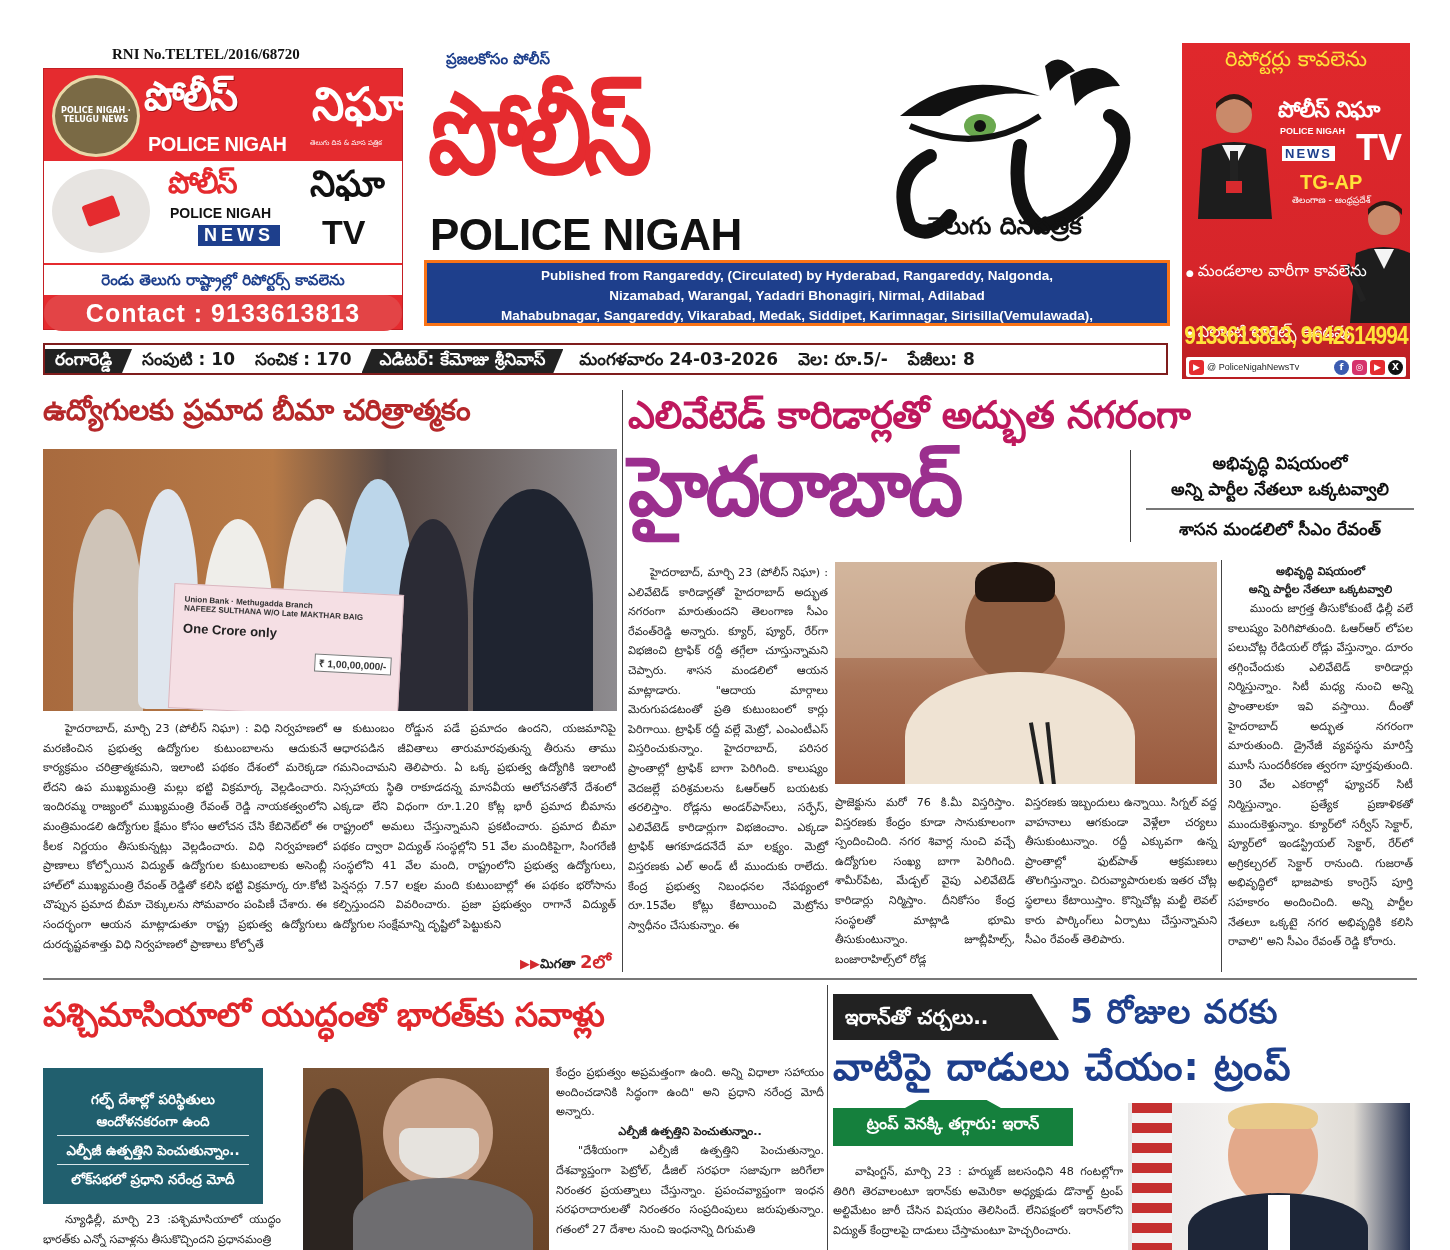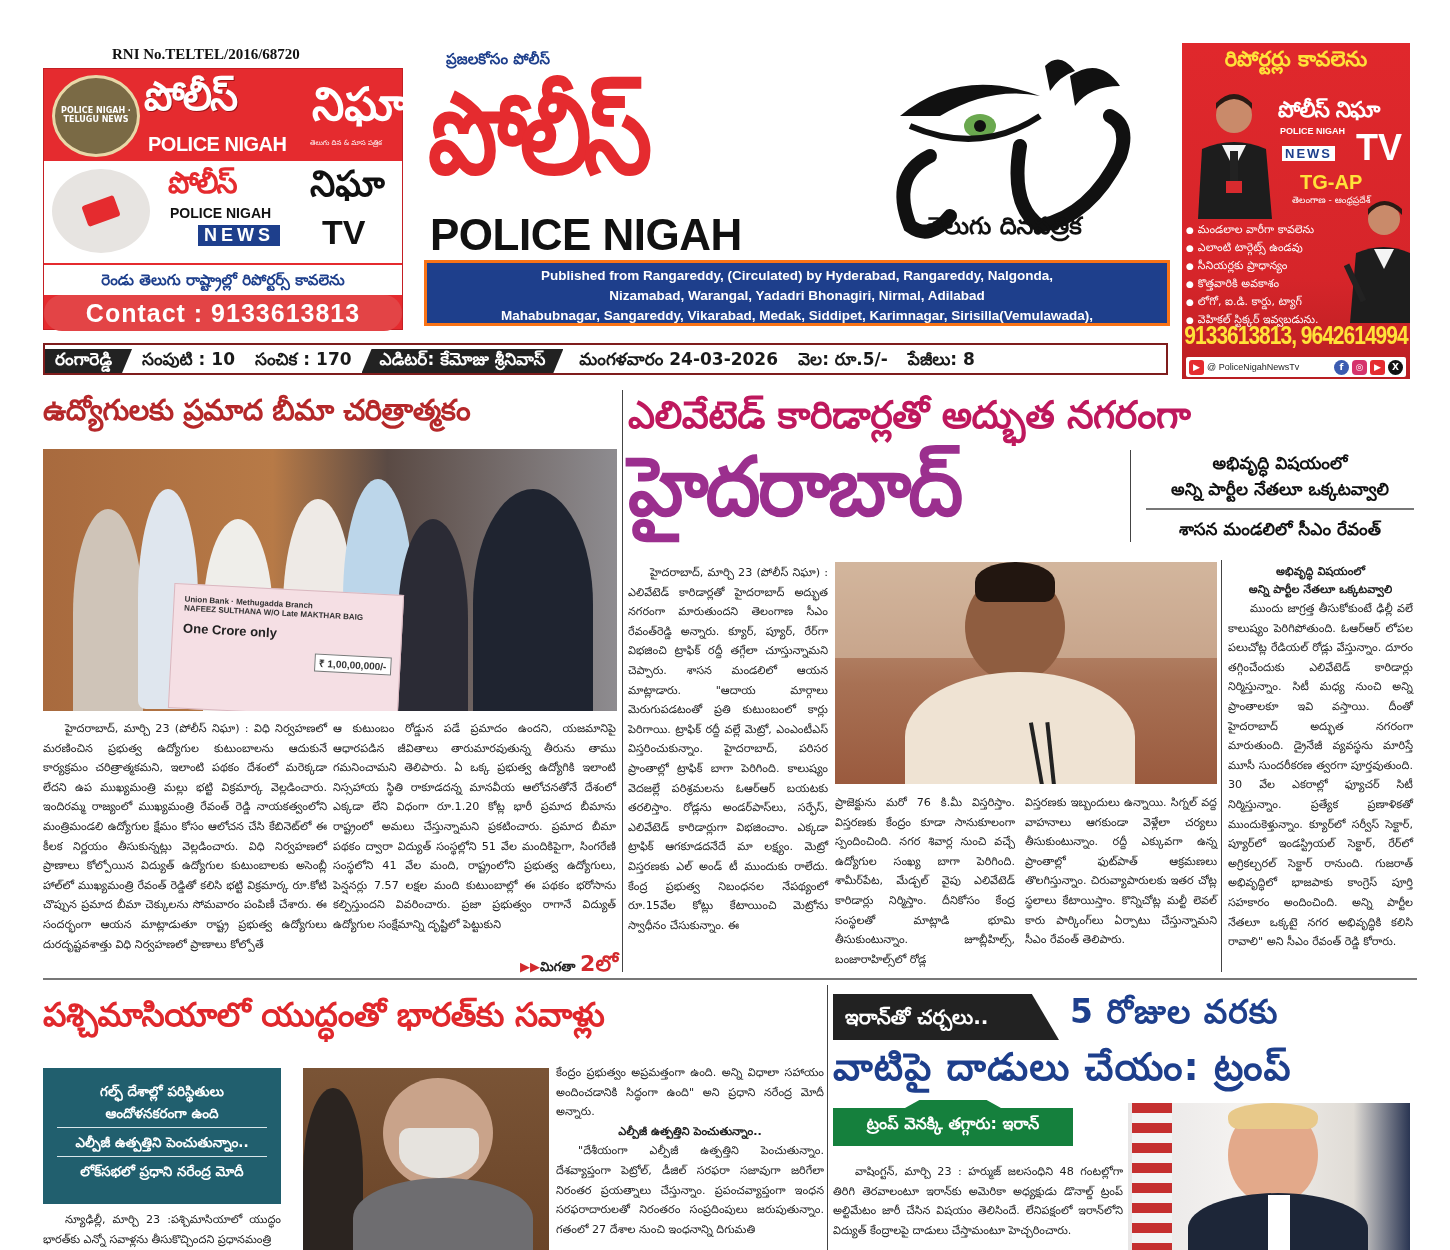--- a/index.html
+++ b/index.html
@@ -29,31 +29,31 @@
   
   .tagline { left: 446px; top: 50px; font-size: 15px; font-weight: bold; color: #1e3f8c; }
   .mast-telugu { left: 428px; top: 78px; font-size: 98px; font-weight: bold; color: #e52b2f; letter-spacing: -8px; line-height: 1; transform: scaleY(1.15); transform-origin: top left; }
   .mast-eng { left: 430px; top: 210px; font-family: "Liberation Sans", sans-serif; font-size: 44px; font-weight: bold; color: #111; letter-spacing: -0.5px; }
   .mast-eye { left: 870px; top: 56px; width: 290px; height: 190px; }
   .mast-sub { left: 925px; top: 212px; font-size: 24px; font-weight: bold; color: #111; }
   .pub-box { left: 424px; top: 260px; width: 746px; height: 66px; background: #1e3f8c; color: #fff; font-family: "Liberation Sans", sans-serif; font-size: 13.5px; font-weight: bold; text-align: center; line-height: 20px; padding-top: 3px; border: 3px solid #f97316; }
 
   
   .right-ad { left: 1182px; top: 43px; width: 228px; height: 336px; background: linear-gradient(180deg,#e0282c 0%, #d6252a 70%, #b91e22 100%); overflow: hidden; }
-  .ra-title { position: absolute; left: 0; top: 4px; width: 100%; text-align: center; font-size: 21px; font-weight: bold; color: #ffe23a; }
+  .ra-title { position: absolute; left: 0; top: 4px; width: 100%; text-align: center; font-size: 21px; font-weight: normal; color: #ffe23a; }
   .ra-logo-telugu { position: absolute; left: 96px; top: 54px; font-size: 22px; font-weight: bold; color: #fff; letter-spacing: -1px; }
   .ra-logo-eng { position: absolute; left: 98px; top: 83px; font-family: "Liberation Sans", sans-serif; font-size: 9px; font-weight: bold; color: #fff; }
   .ra-news { position: absolute; left: 100px; top: 103px; font-family: "Liberation Sans", sans-serif; font-size: 13px; font-weight: bold; background: #fff; color: #1e3f8c; padding: 0 3px; letter-spacing: 2px; }
   .ra-tv { position: absolute; left: 174px; top: 84px; font-family: "Liberation Sans", sans-serif; font-size: 36px; font-weight: bold; color: #fff; }
   .ra-tgap { position: absolute; left: 118px; top: 128px; font-family: "Liberation Sans", sans-serif; font-size: 20px; font-weight: bold; color: #ffe23a; }
   .ra-tgap-sub { position: absolute; left: 110px; top: 152px; font-size: 9px; color: #fff; }
   .ra-woman1 { position: absolute; left: 4px; top: 46px; width: 96px; height: 130px; }
   .ra-woman2 { position: absolute; left: 162px; top: 150px; width: 66px; height: 130px; }
   .ra-bullets { position: absolute; left: 4px; top: 178px; list-style: none; }
-  .ra-bullets li { font-size: 11px; color: #fff; line-height: 17px; }
+  .ra-bullets li { font-size: 16px; color: #fff; line-height: 17px; margin-top: 41px; }
   .ra-bullets li::before { content: "●"; margin-right: 4px; font-size: 9px; }
   .ra-phone { position: absolute; left: 0; top: 280px; width: 100%; text-align: center; font-family: "Liberation Sans", sans-serif; font-size: 21px; font-weight: bold; color: #ffe23a; letter-spacing: -1px; transform: scaleY(1.25); }
   .ra-social { position: absolute; left: 4px; top: 314px; width: 220px; height: 20px; background: #fff; border-radius: 2px; display:flex; align-items:center; gap: 3px; padding: 0 3px; }
   .ra-social .handle { font-family: "Liberation Sans", sans-serif; font-size: 9px; font-weight: normal; color: #222; flex: 1; }
   .soc { width: 15px; height: 15px; border-radius: 50%; display:flex; align-items:center; justify-content:center; color:#fff; font-size:9px; font-weight:bold; }
 
   
   .info-bar { left: 43px; top: 343px; width: 1125px; height: 32px; border: 2px solid #7f1d1d; display: flex; align-items: flex-end; background: #fff; }
   .ib-cell { display:flex; align-items:center; padding: 0 10px; font-size: 17px; font-weight: bold; white-space: nowrap; }
   .ib-dark { background: #222; color: #fff; clip-path: polygon(0 0, 100% 0, calc(100% - 10px) 100%, 0 100%); padding-right: 20px; }
@@ -82,32 +82,32 @@
 
   .person { position: absolute; border-radius: 50% 50% 8px 8px; }
 
   
   .body { font-family: "DejaVu Sans", sans-serif; font-size: 11.2px; line-height: 19.6px; color: #222; text-align: justify; }
   .indent { text-indent: 22px; }
   .col-a { left: 43px; top: 719px; width: 284px; }
   .col-b { left: 333px; top: 719px; width: 283px; }
   .more { left: 520px; top: 951px; font-size: 13px; font-weight: bold; color: #222; }
   .more .arrow { color: #d32a2e; }
-  .more .num { color: #d32a2e; font-size: 22px; }
+  .more .num { color: #d32a2e; font-size: 18px; }
   .col-c { left: 628px; top: 563px; width: 200px; }
   .col-d { left: 835px; top: 793px; width: 180px; }
   .col-e { left: 1025px; top: 793px; width: 192px; }
   .col-f { left: 1228px; top: 563px; width: 185px; }
   .col-f .sub { text-align: center; font-weight: bold; line-height: 18px; }
 
   .hr-full { left: 43px; top: 978px; width: 1374px; height: 2px; background: #777; }
 
   
   .hl-war { left: 43px; top: 995px; font-size: 33px; font-weight: bold; color: #e0282c; letter-spacing: -0.5px; }
-  .teal-box { left: 43px; top: 1068px; width: 238px; height: 136px; background: #215f6e; color: #fff; text-align: center; padding-top: 12px; }
+  .teal-box { left: 43px; top: 1068px; width: 220px; height: 136px; background: #215f6e; color: #fff; text-align: center; padding-top: 20px; }
   .teal-box .t { font-size: 13.5px; font-weight: bold; line-height: 22px; }
   .teal-box .rule { border-top: 1px solid #d8e6ea; margin: 3px 14px; }
   .col-g { left: 43px; top: 1210px; width: 238px; }
   .col-h { left: 556px; top: 1063px; width: 268px; }
   .col-h .sub { text-align: center; font-weight: bold; }
   .iran-tag { left: 833px; top: 994px; width: 226px; height: 46px; background: #222; clip-path: polygon(0 0, 88% 0, 100% 100%, 0 100%); color: #fff; font-size: 20px; font-weight: bold; line-height: 46px; padding-left: 12px; }
   .iran-hl1 { left: 1070px; top: 992px; font-size: 33px; font-weight: bold; color: #1e3f8c; letter-spacing: 1px; }
   .iran-hl2 { left: 833px; top: 1045px; font-size: 38px; font-weight: bold; color: #1e3f8c; letter-spacing: 1px; }
   .trump-tag { left: 833px; top: 1100px; width: 240px; height: 46px; background: #15803d; color: #fff; font-size: 16px; font-weight: bold; text-align: center; line-height: 48px; clip-path: polygon(0 8px, 30% 8px, 36% 0, 64% 0, 70% 8px, 100% 8px, 100% 100%, 0 100%); }
   .col-i { left: 833px; top: 1162px; width: 290px; }

